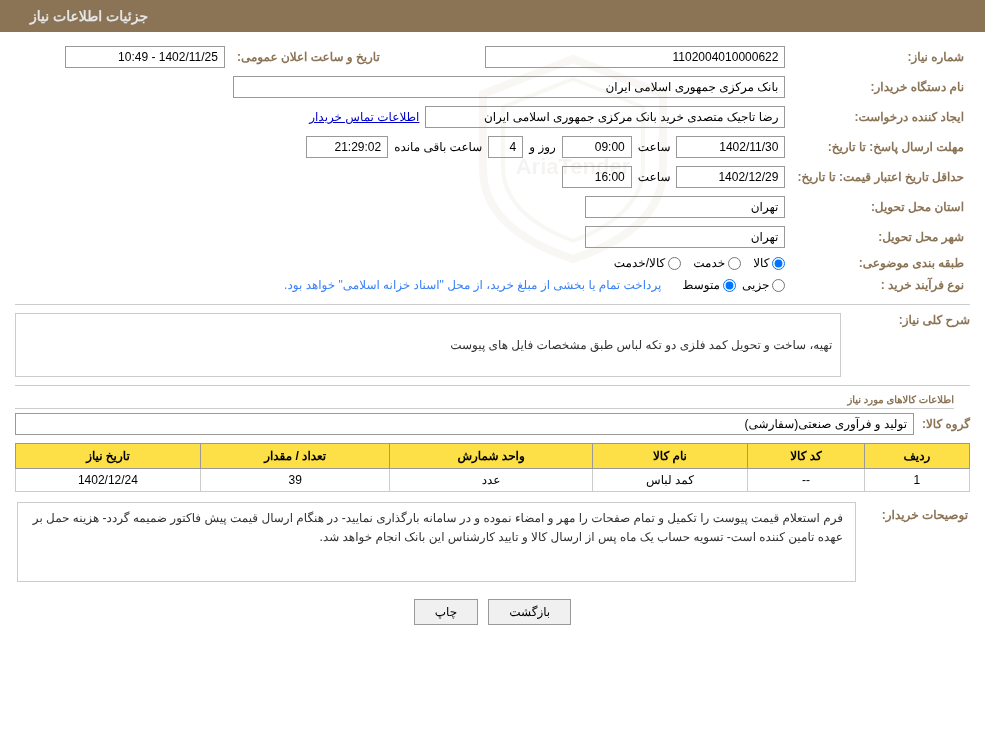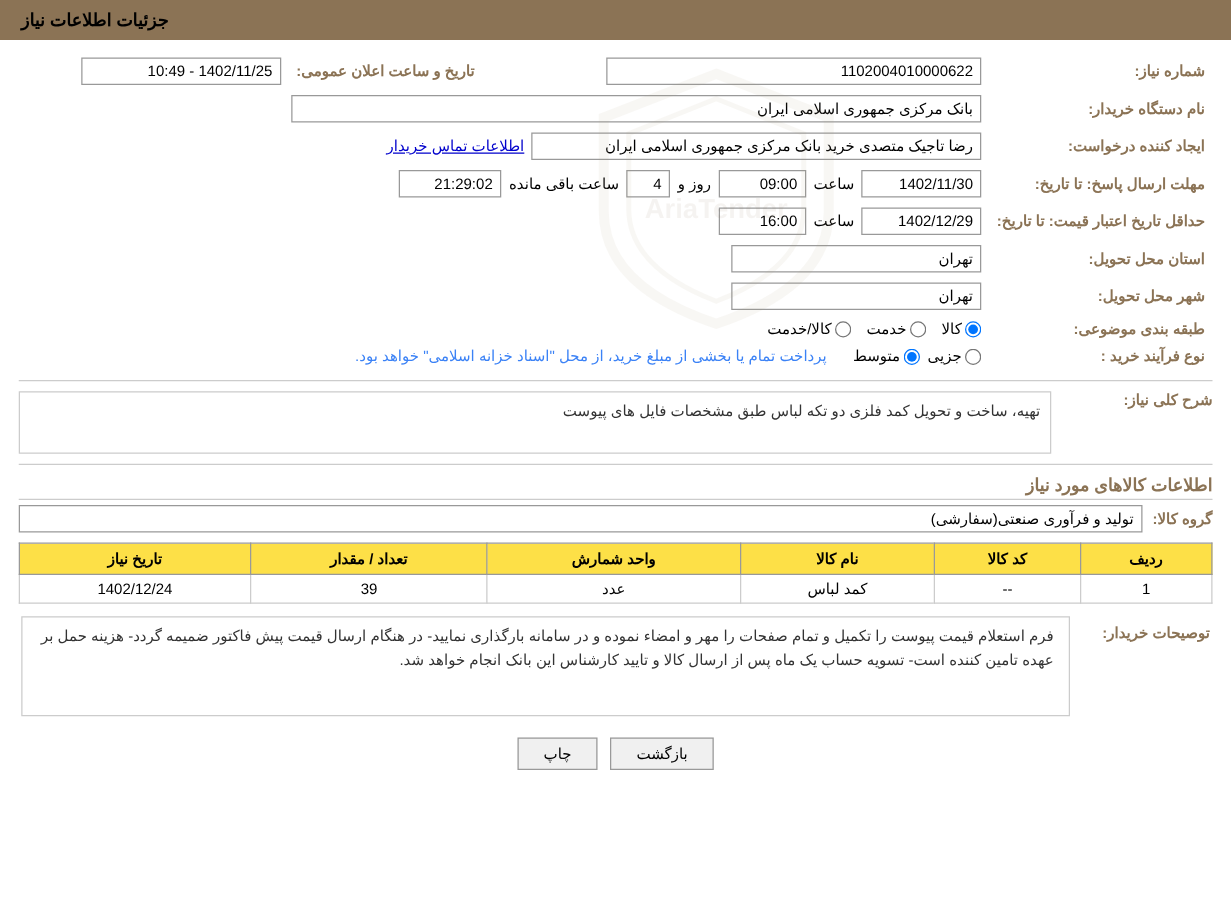--- a/index.html
+++ b/index.html
@@ -10,23 +10,23 @@
       direction: rtl;
     }
     .page-wrapper {
       width: 985px;
       min-height: 733px;
       background: #fff;
       margin: 0 auto;
     }
     .header-bar {
       background: #8B7355;
-      color: #000000;
+      color: #e5e5e5;
       text-align: left;
-      padding: 8px 17px;
+      padding: 8px 30px;
       font-size: 14px;
       font-weight: bold;
     }
     .content {
       padding: 10px 15px;
     }
     .info-table {
       width: 100%;
       border-collapse: collapse;
       margin-bottom: 8px;
@@ -50,36 +50,36 @@
       background: #fff;
       padding: 3px 6px;
       display: inline-block;
       min-height: 22px;
       direction: rtl;
       text-align: right;
     }
     .input-wide { width: 300px; }
     .input-medium { width: 200px; }
     .input-time { width: 70px; }
-    .input-date { width: 96px; }
+    .input-date { width: 109px; }
     .input-days { width: 35px; }
     .input-remaining { width: 82px; }
     .link-blue { color: #0000cc; text-decoration: underline; cursor: pointer; }
     .row-flex { display: flex; align-items: center; gap: 6px; flex-wrap: wrap; direction: rtl; }
     .section-title {
       color: #8B7355;
       font-weight: bold;
-      font-size: 14px;
-      margin: 8px 0 4px 0;
+      font-size: 10px;
+      margin: 8px 16px 4px 0;
       border-bottom: 1px solid #ccc;
       padding-bottom: 3px;
     }
     .description-box {
       border: 1px solid #ccc;
-      padding: 8px 8px;
+      padding: 24px 8px;
       min-height: 50px;
       width: 100%;
       direction: rtl;
       text-align: right;
       color: #333;
       background: #fff;
     }
     .group-row { display: flex; align-items: center; gap: 8px; direction: rtl; margin: 4px 0; }
     .group-label { color: #8B7355; font-weight: bold; white-space: nowrap; }
     .group-value-box {

